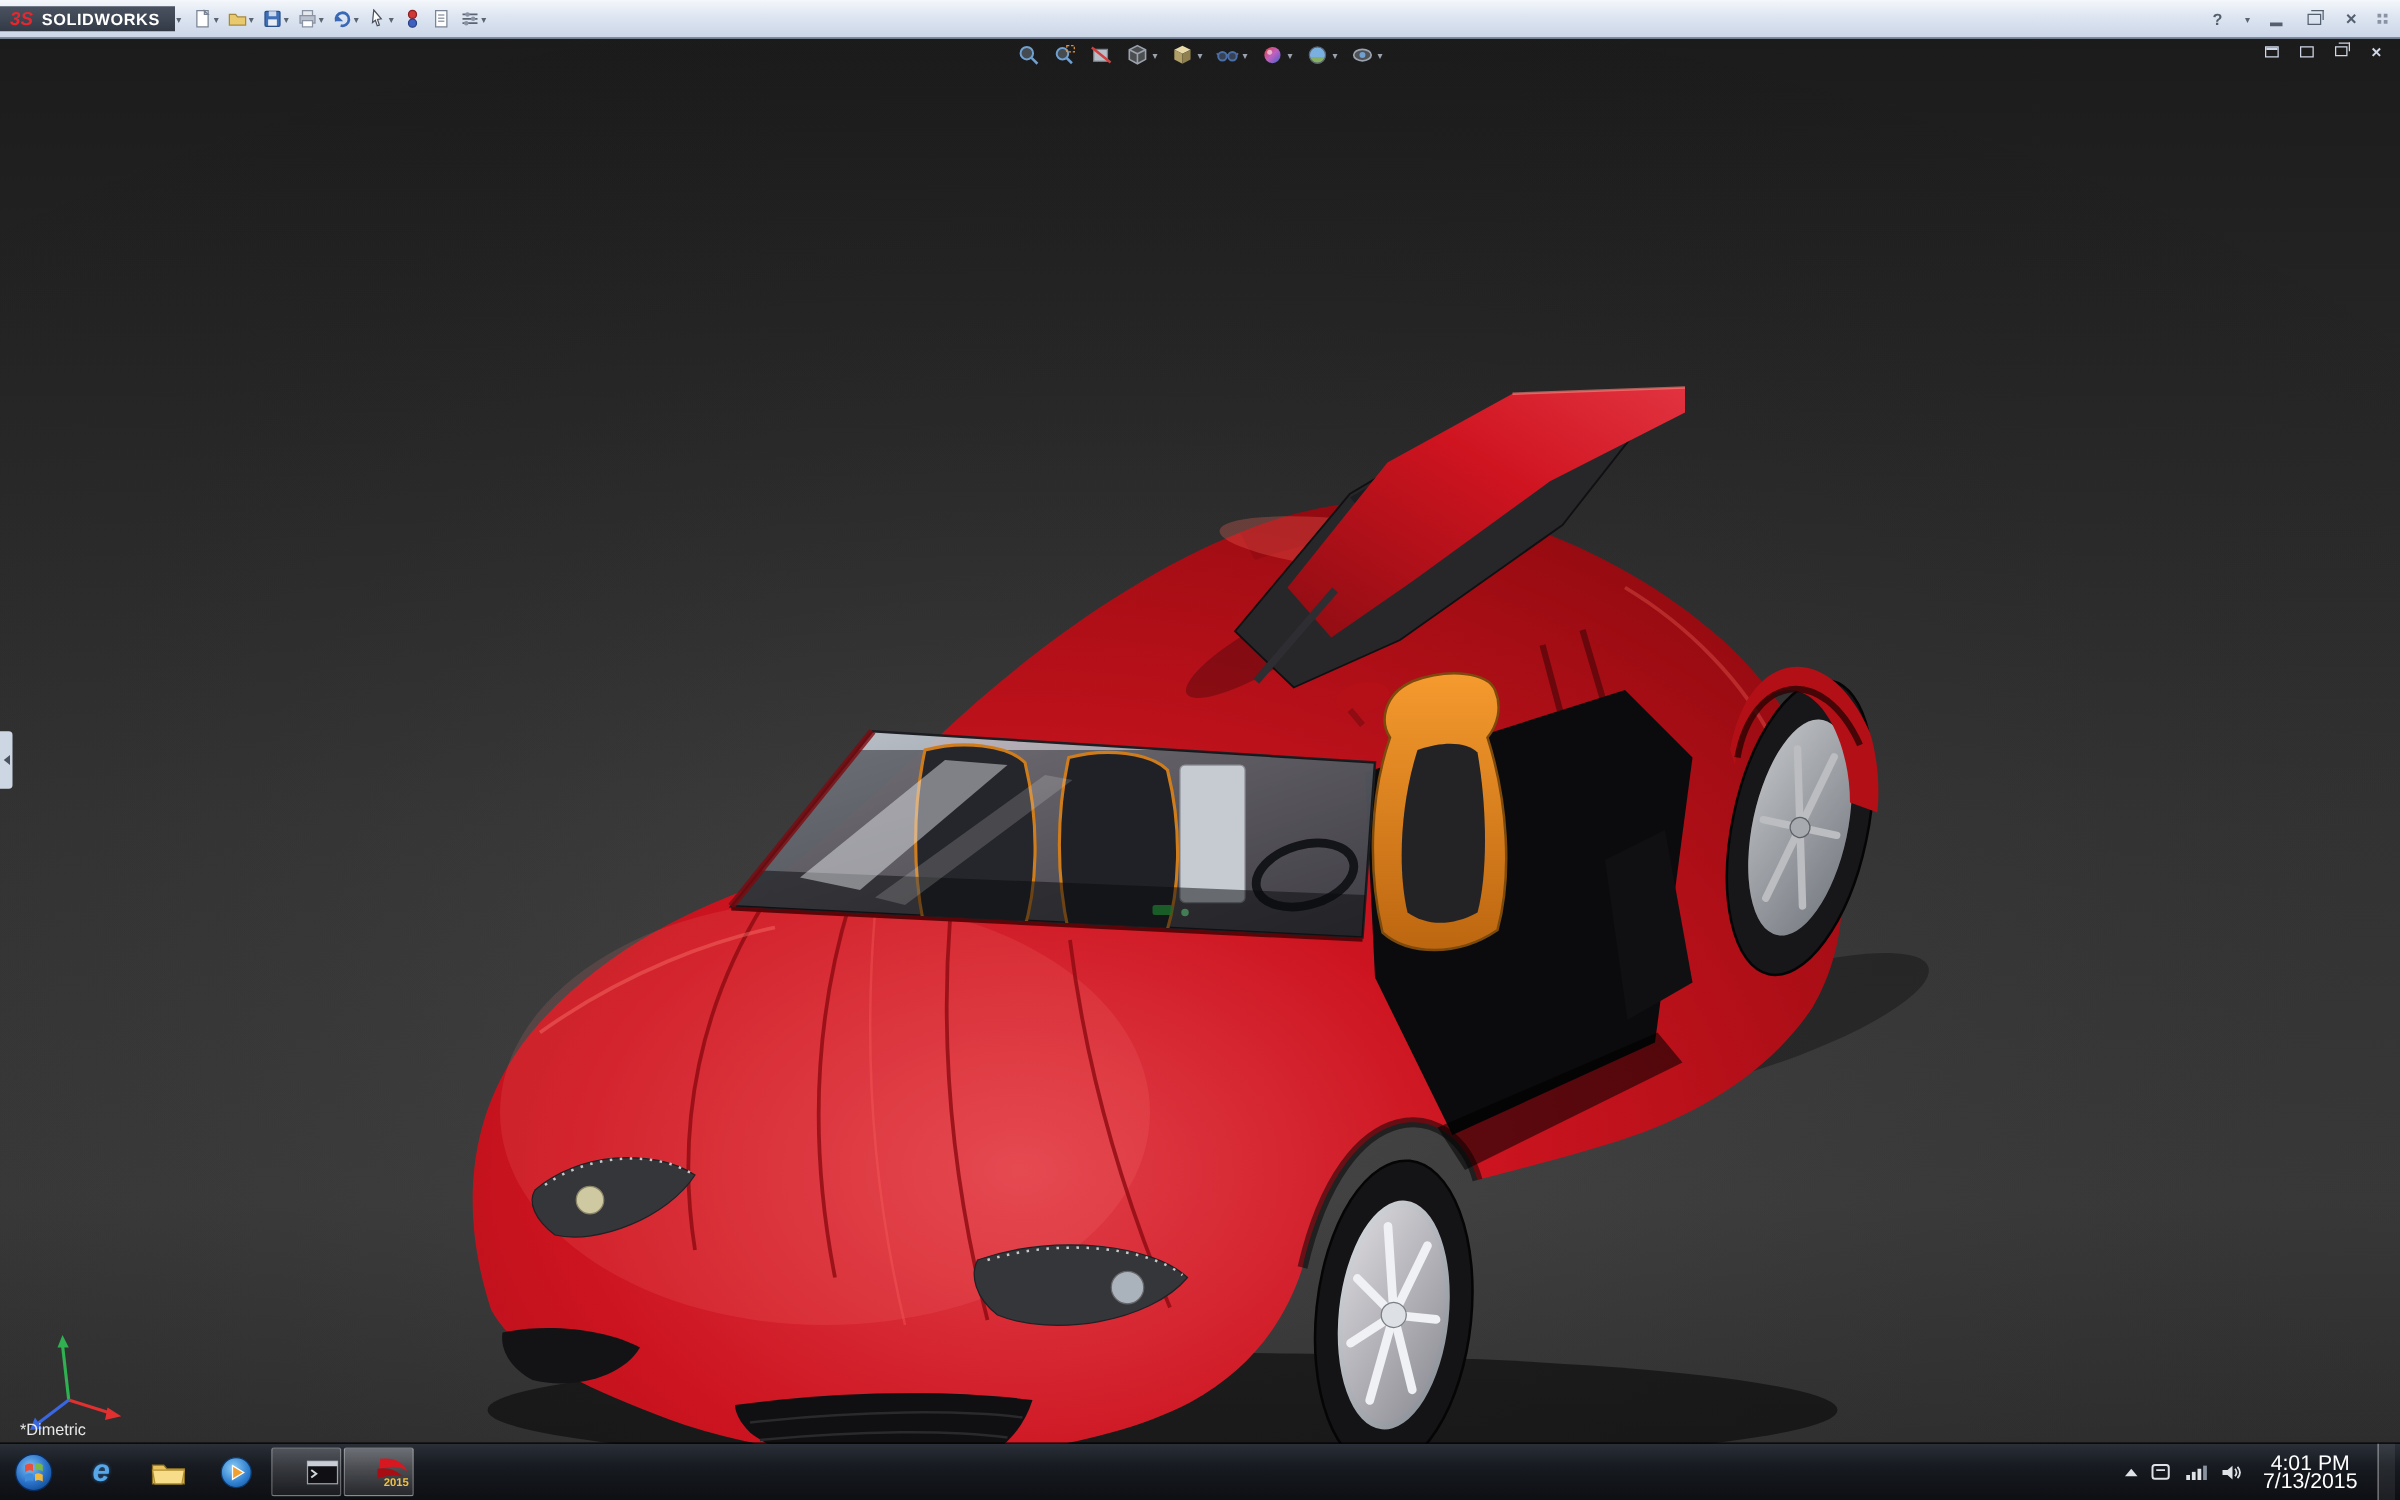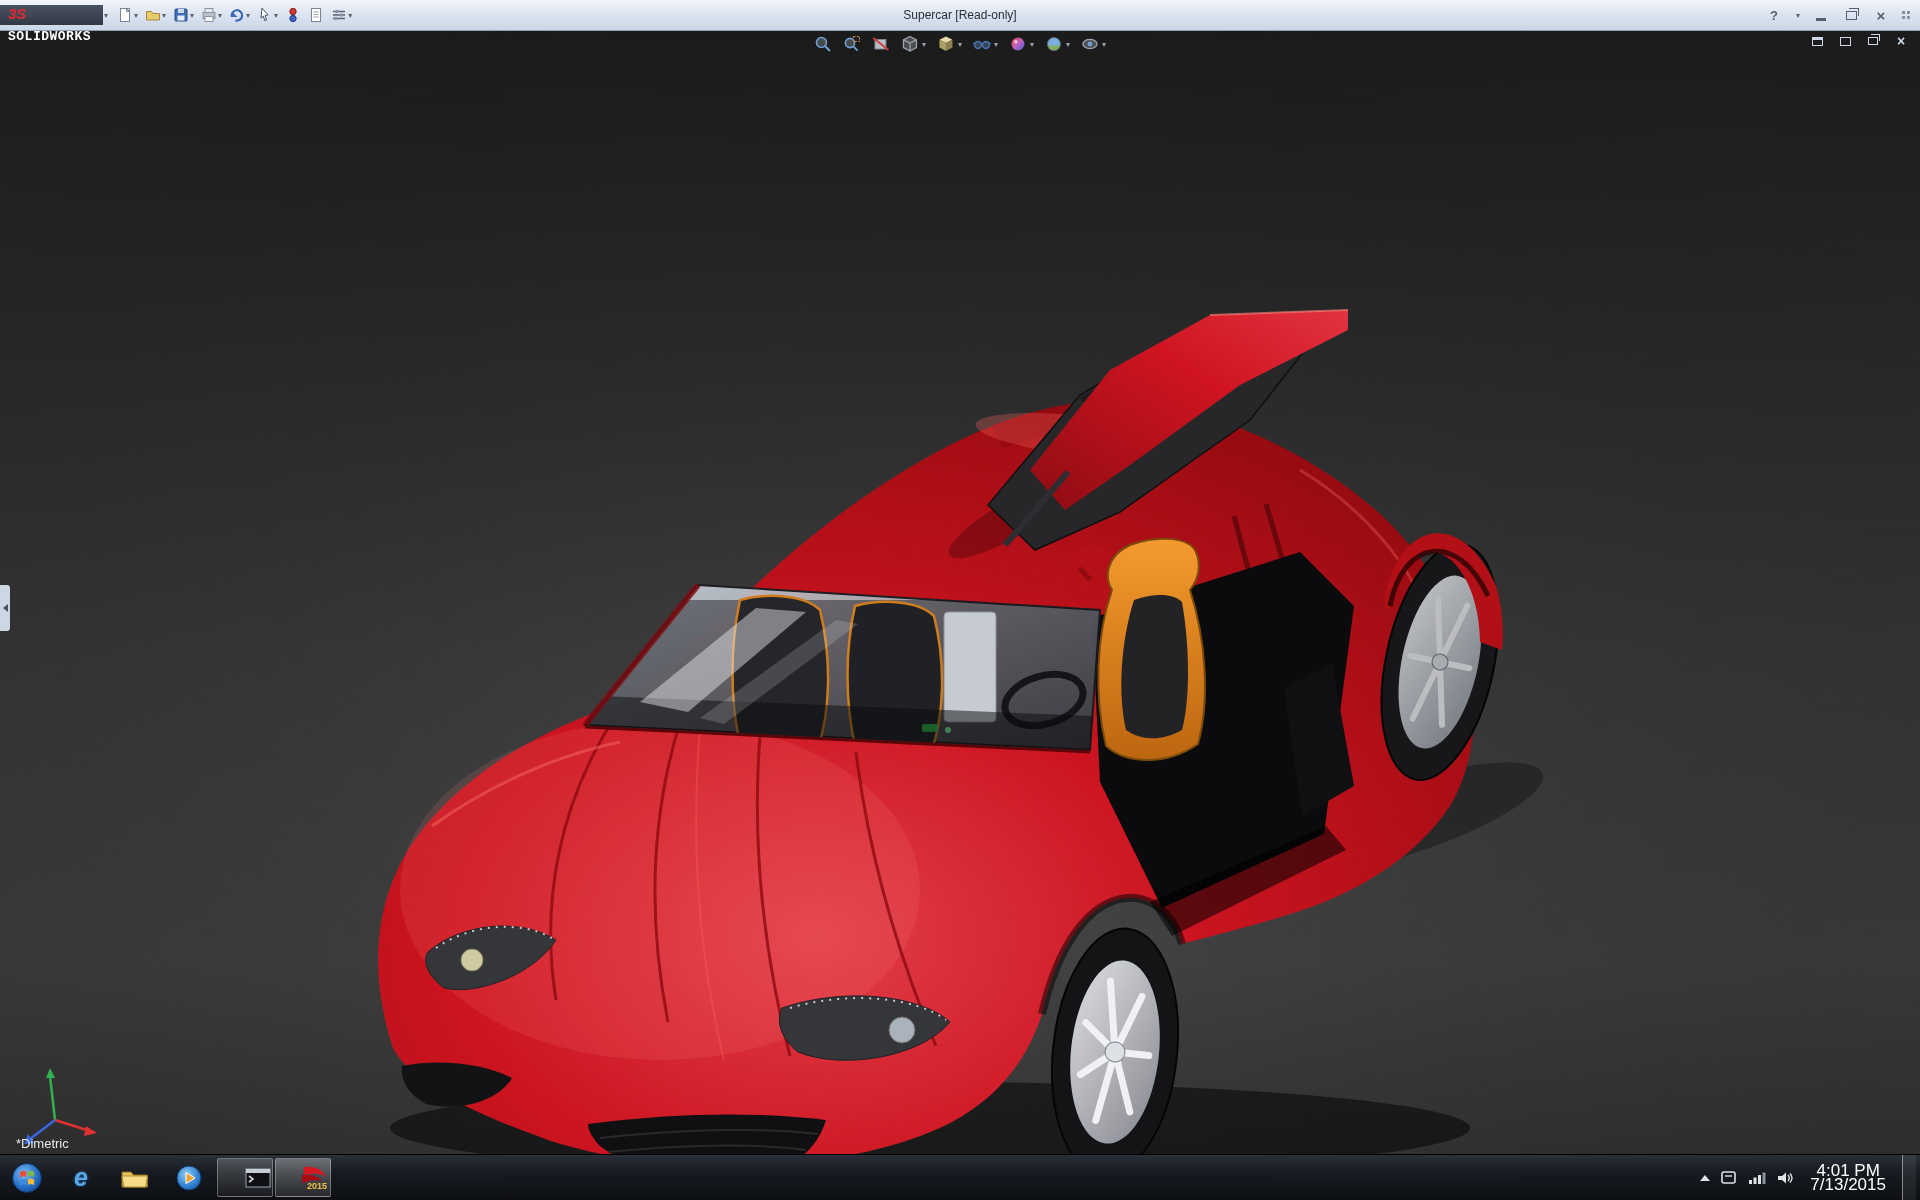--- a/index.html
+++ b/index.html
@@ -4,23 +4,23 @@
 <style>
   html,body{margin:0;padding:0}
   body{width:1920px;height:1200px;overflow:hidden;position:relative;
        background:#2b2b2b;font-family:"Liberation Sans",sans-serif;}
 
   
   .titlebar{position:absolute;top:0;left:0;right:0;height:30px;z-index:40;
     background:linear-gradient(#f4f7fb,#dde5f1 45%,#cbd6e7);
     border-bottom:1px solid #8f9db5;display:flex;align-items:center;}
   .logo{height:20px;background:linear-gradient(#4a5261,#333a46);color:#fff;
-    display:flex;padding:0 12px 0 8px;gap:7px;flex-direction:column;}
+    display:flex;align-items:center;padding:0 12px 0 8px;gap:7px;}
   .logo-mark{color:#e8262d;font-weight:bold;font-style:italic;font-size:15px;}
-  .logo-text{font-size:13px;font-weight:bold;letter-spacing:.5px;font-family:Liberation Mono, monospace;}
+  .logo-text{font-size:13px;font-weight:bold;letter-spacing:.5px;}
   .tb-group{display:flex;align-items:center;margin-left:6px;gap:1px;}
   .tb-btn{display:flex;align-items:center;height:24px;padding:0 3px;border-radius:2px;}
   .caret{font-size:8px;color:#5a6472;margin-left:1px;}
   .title-center{position:absolute;left:0;right:0;text-align:center;font-size:12px;
     color:#2b2f36;pointer-events:none;}
   .win-controls{margin-left:auto;display:flex;align-items:center;gap:12px;padding-right:10px;}
   .wc{display:flex;align-items:center;justify-content:center;width:18px;height:18px;color:#55606f;}
   .glyph-min{width:10px;height:3px;background:#55606f;margin-top:9px;}
   .glyph-max{width:9px;height:7px;border:1.5px solid #55606f;position:relative;}
   .glyph-max:before{content:"";position:absolute;left:2px;top:-4px;width:9px;height:7px;
@@ -315,21 +315,20 @@
       <svg width="16" height="16">
           <path d="M2,4.5 h12 M2,8 h12 M2,11.5 h12" stroke="#5a6472" stroke-width="1.4"></path>
         <circle cx="6" cy="4.5" r="1.8" fill="#8a93a3"></circle>
           <circle cx="10.5" cy="8" r="1.8" fill="#8a93a3"></circle>
         <circle cx="5" cy="11.5" r="1.8" fill="#8a93a3"></circle>
         </svg>
       <span class="caret">▾</span>
       </span>
   </div>
 
-  <div class="title-center">Supercar [Read-only]</div>
 
   <div class="win-controls">
     <span class="wc" style="font-size:13px;font-weight:bold;">?</span>
     <span class="caret">▾</span>
     <span class="wc">
         <span class="glyph-min"></span>
       </span>
     <span class="wc">
         <span class="glyph-max"></span>
       </span>

